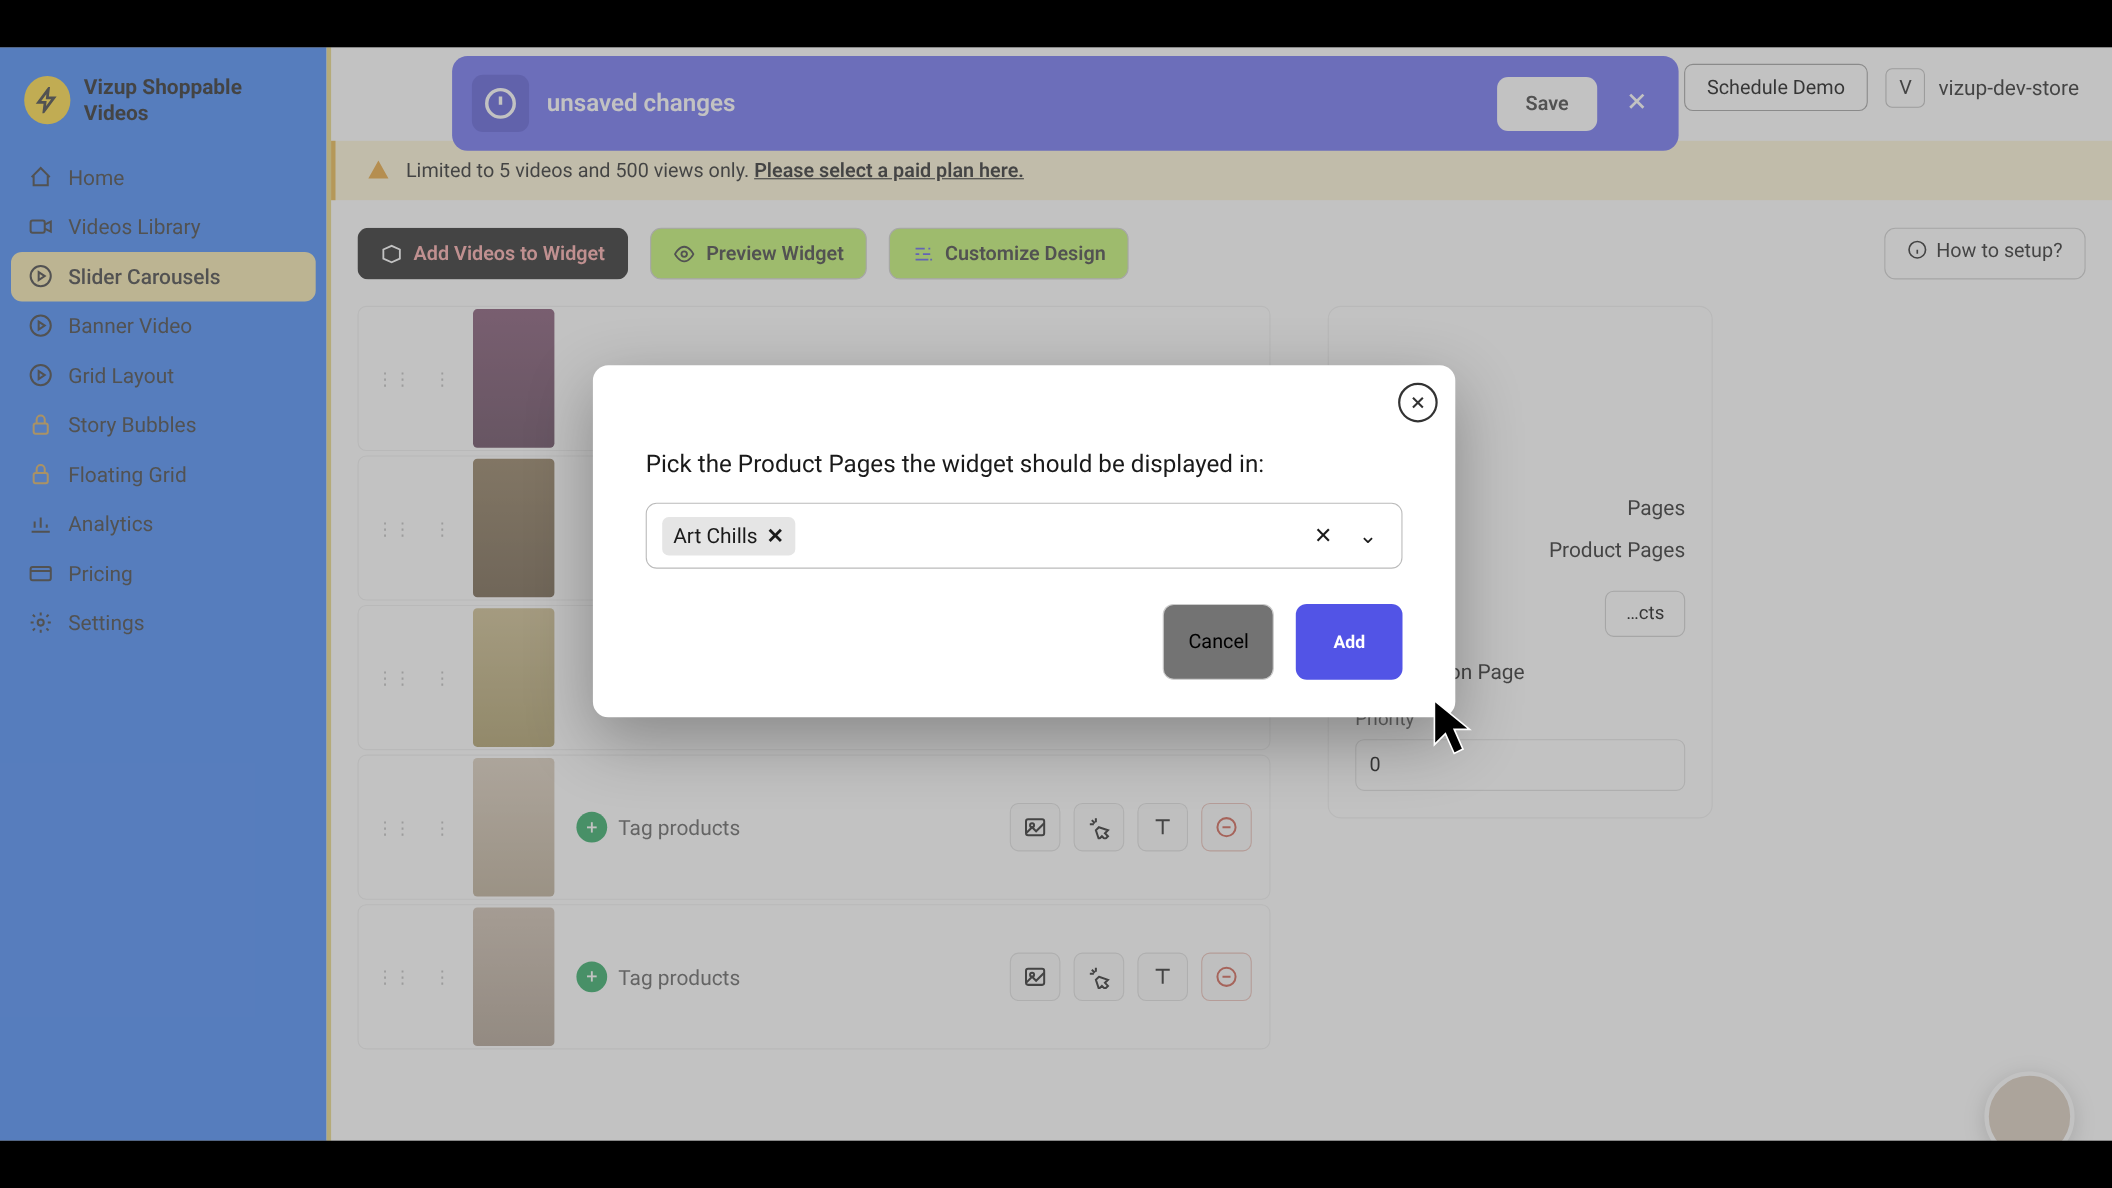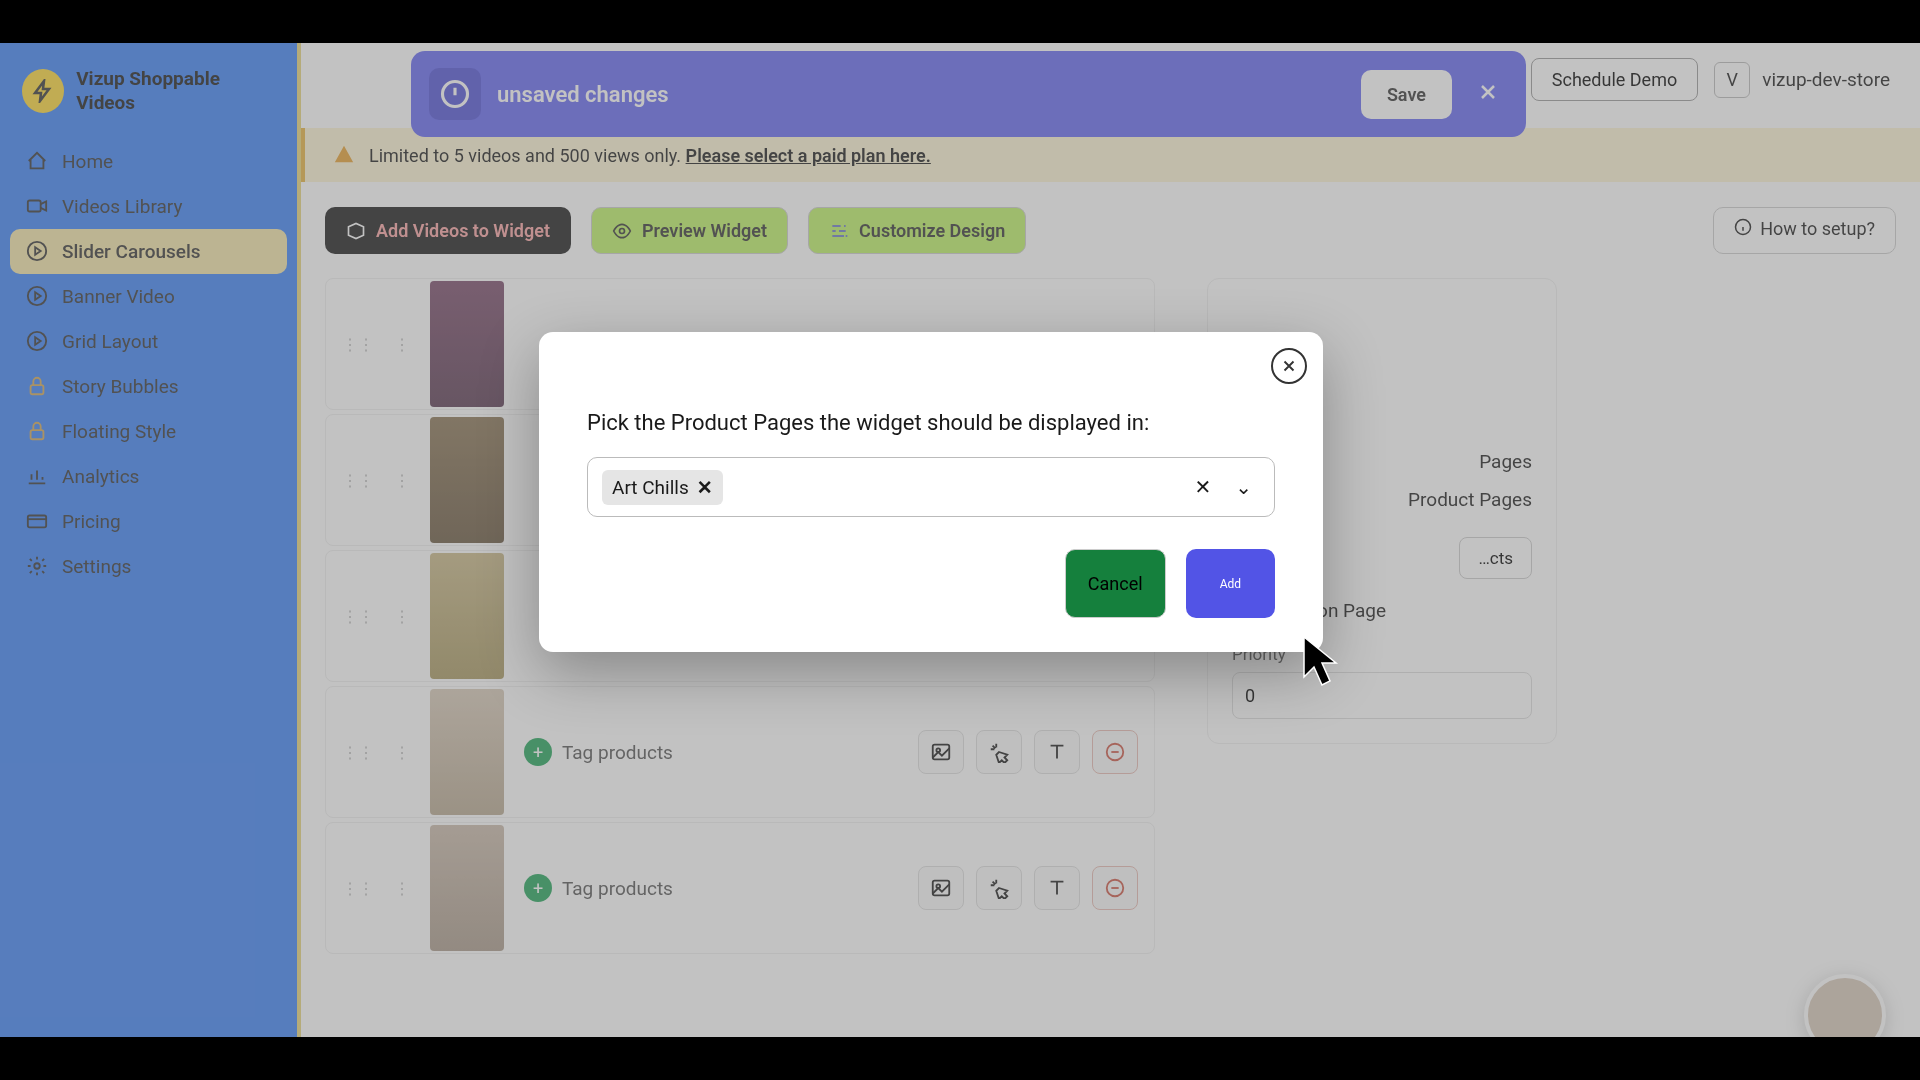--- a/index.html
+++ b/index.html
@@ -66,22 +66,22 @@
 .overlay { position: absolute; inset: 0; background: rgba(120,120,120,0.45); z-index: 30; }
 .modal { position: absolute; top: 332px; left: 539px; width: 784px; background: #fff; border-radius: 14px; box-shadow: 0 20px 60px rgba(0,0,0,0.3); padding: 38px 48px 34px; z-index: 40; }
 .modal-close { position: absolute; top: 16px; right: 16px; width: 36px; height: 36px; border: 2px solid #333; border-radius: 50%; display: flex; align-items: center; justify-content: center; cursor: pointer; background: #fff; }
 .modal-title { font-size: 22px; margin-bottom: 22px; padding-top: 40px; }
 .select-field { border: 1px solid #bbb; border-radius: 10px; padding: 10px 14px; display: flex; align-items: center; gap: 8px; min-height: 60px; }
 .chip { background: #e5e5e5; border-radius: 6px; padding: 6px 10px; display: inline-flex; align-items: center; gap: 8px; font-size: 19px; }
 .chip-x { cursor: pointer; font-weight: 700; }
 .select-spacer { flex: 1; }
 .select-clear, .select-caret { cursor: pointer; padding: 4px 8px; font-size: 20px; }
 .modal-actions { display: flex; justify-content: flex-end; gap: 20px; margin-top: 32px; }
-.btn-cancel { background: #15803d; border: 1px solid #ccc; padding: 23px 22px; border-radius: 10px; font-size: 18px; cursor: pointer; }
-.btn-add { background: #5254e6; color: #fff; border: none; padding: 12px 34px; border-radius: 10px; font-size: 12px; font-weight: 400; cursor: pointer; }
+.btn-cancel { background: #737373; border: 1px solid #ccc; padding: 23px 22px; border-radius: 10px; font-size: 18px; cursor: pointer; }
+.btn-add { background: #5254e6; color: #fff; border: none; padding: 12px 34px; border-radius: 10px; font-size: 16px; font-weight: 700; cursor: pointer; }
 .cursor-arrow { position: absolute; top: 635px; left: 1302px; z-index: 50; pointer-events: none; }
 .support-bubble { position: absolute; bottom: 24px; right: 34px; width: 82px; height: 82px; border-radius: 50%; background: #d8c8b8; border: 4px solid #fff; box-shadow: 0 4px 20px rgba(0,0,0,0.2); z-index: 25; }
 </style>
 </head>
 <body>
 
 <div class="letterbox-top"></div>
 <div class="letterbox-bottom"></div>
 
 <div class="app">
@@ -133,21 +133,21 @@
           <rect x="5" y="11" width="14" height="10" rx="2"></rect>
           <path d="M8 11V7a4 4 0 018 0v4"></path>
         </svg>
         <span>Story Bubbles</span>
       </div>
     <div class="nav-item locked">
         <svg class="nav-icon" viewBox="0 0 24 24" fill="none" stroke="currentColor" stroke-width="2">
           <rect x="5" y="11" width="14" height="10" rx="2"></rect>
           <path d="M8 11V7a4 4 0 018 0v4"></path>
         </svg>
-        <span>Floating Style</span>
+        <span>Floating Grid</span>
       </div>
     <div class="nav-item">
         <svg class="nav-icon" viewBox="0 0 24 24" fill="none" stroke="currentColor" stroke-width="2">
           <path d="M3 20h18M6 16v-6M12 16V6M18 16v-3"></path>
         </svg>
         <span>Analytics</span>
       </div>
     <div class="nav-item">
         <svg class="nav-icon" viewBox="0 0 24 24" fill="none" stroke="currentColor" stroke-width="2">
           <rect x="2" y="6" width="20" height="13" rx="2"></rect>

